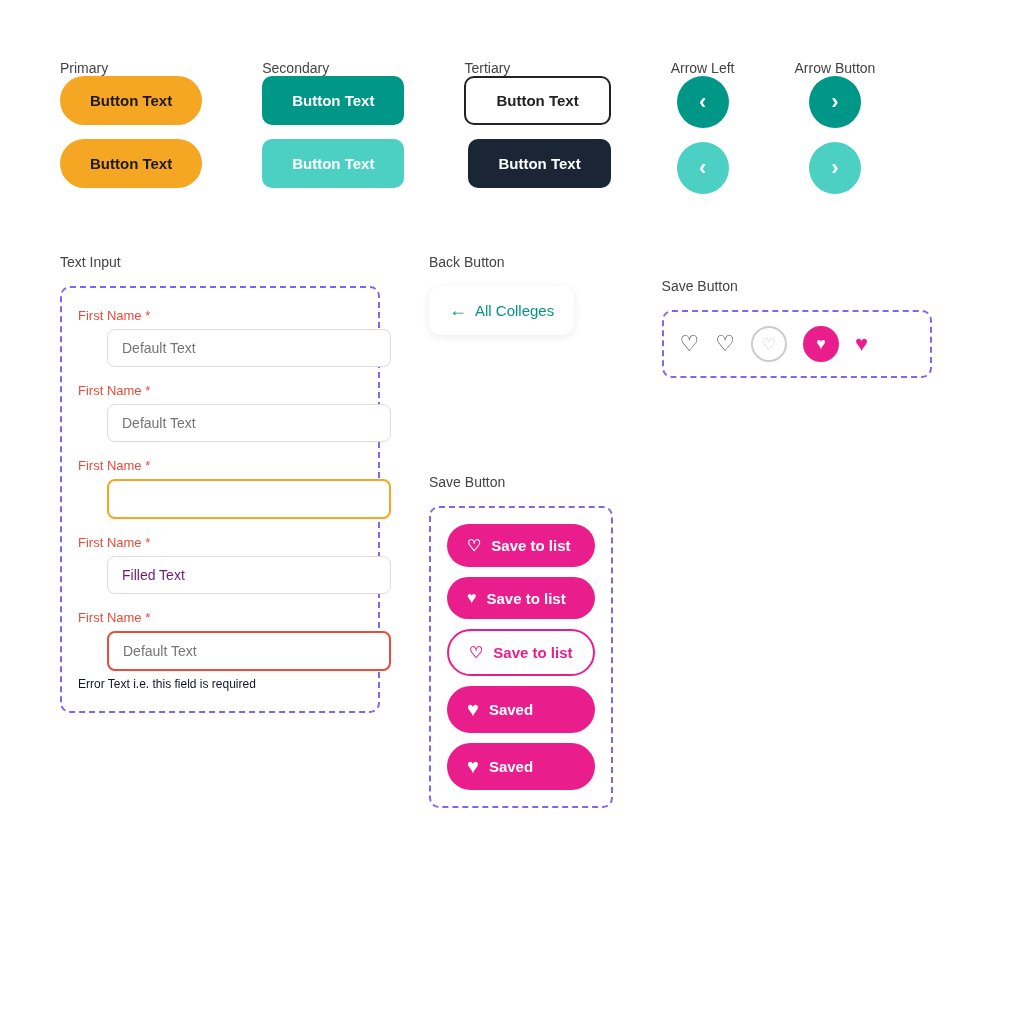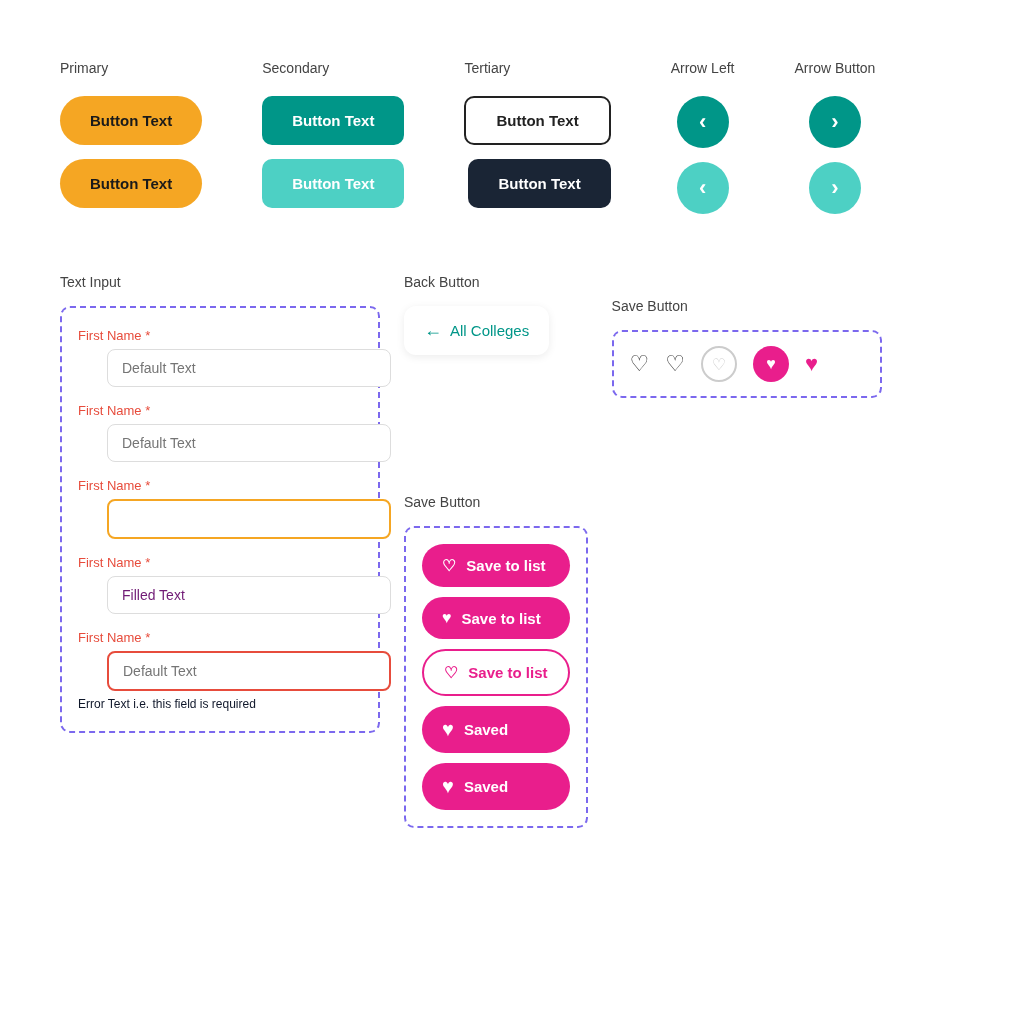--- a/index.html
+++ b/index.html
@@ -26,21 +26,21 @@
       margin-bottom: 60px;
     }
     .btn-col {
       display: flex;
       flex-direction: column;
       align-items: center;
       gap: 0;
     }
     .btn-col .section-label {
       align-self: flex-start;
-      margin-bottom: 20px;
+      margin-bottom: 0;
     }
     .btn-group {
       display: flex;
       flex-direction: column;
       gap: 14px;
       align-items: flex-end;
     }
 
     
     .btn-primary {
@@ -132,21 +132,21 @@
       font-size: 20px;
       cursor: pointer;
       display: flex;
       align-items: center;
       justify-content: center;
     }
 
     
     .bottom-section {
       display: flex;
-      gap: 24px;
+      gap: 49px;
       align-items: flex-start;
     }
 
     
     .text-input-section {
       flex: 0 0 320px;
     }
     .input-outer-box {
       border: 2px dashed #7b68ee;
       border-radius: 10px;

